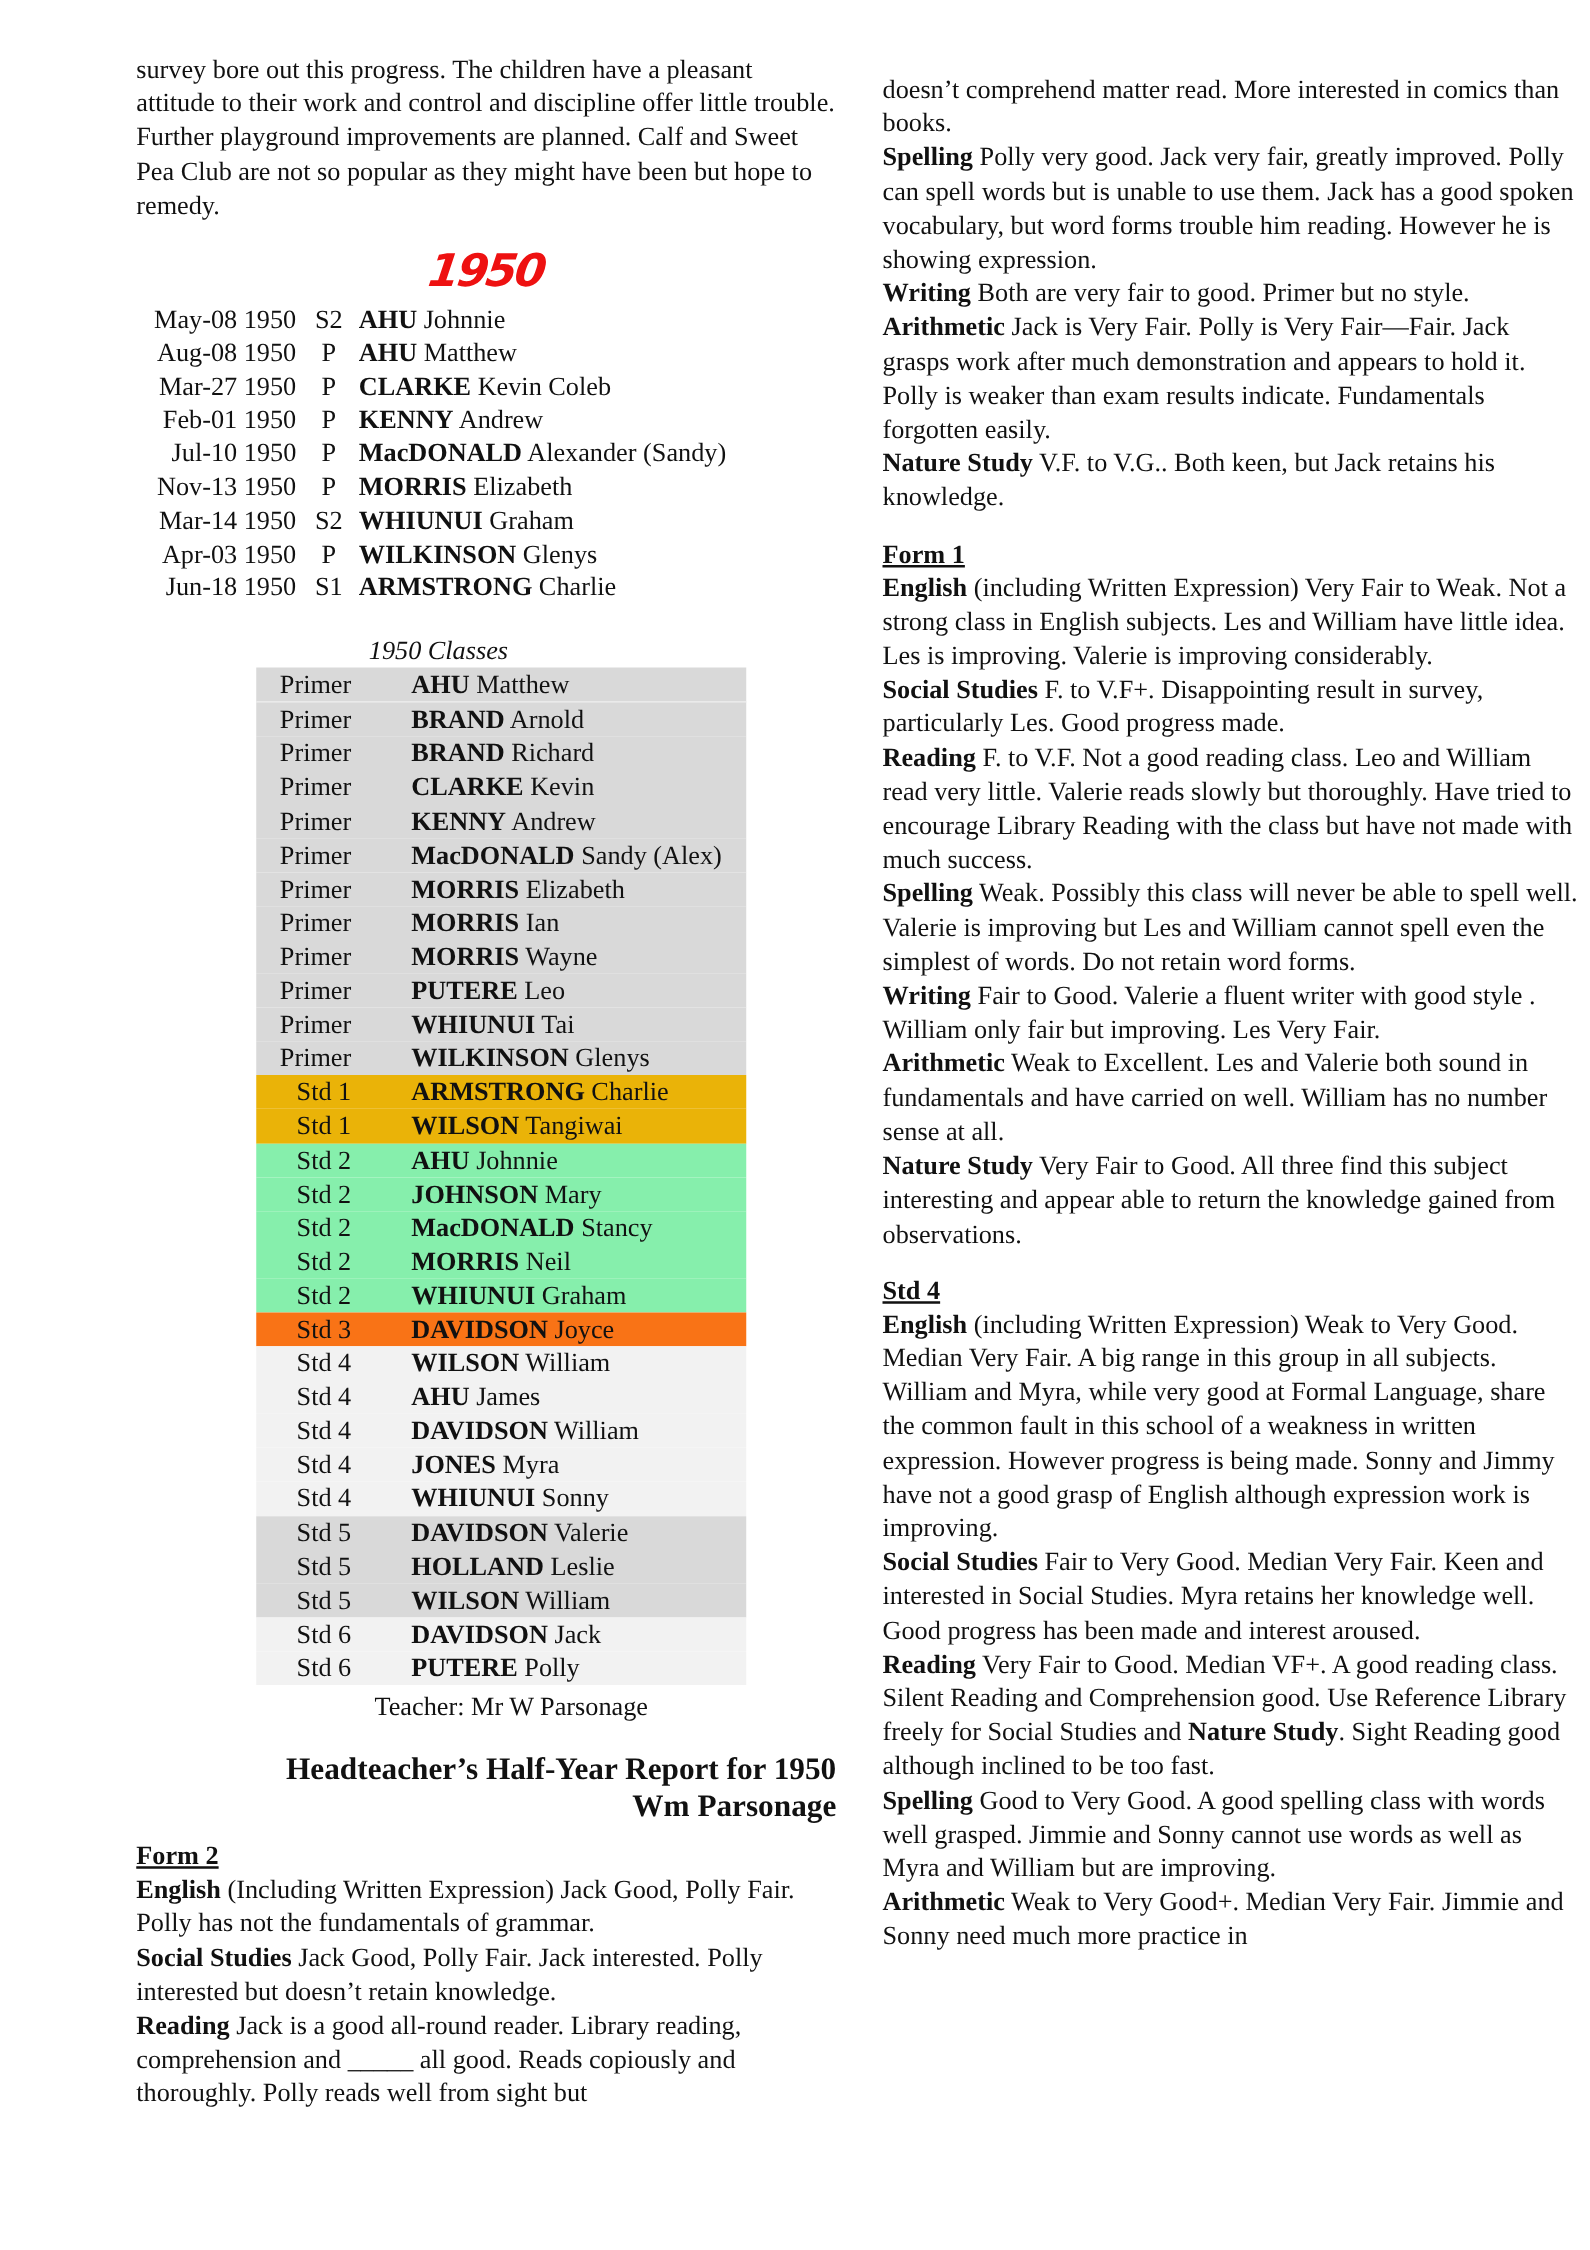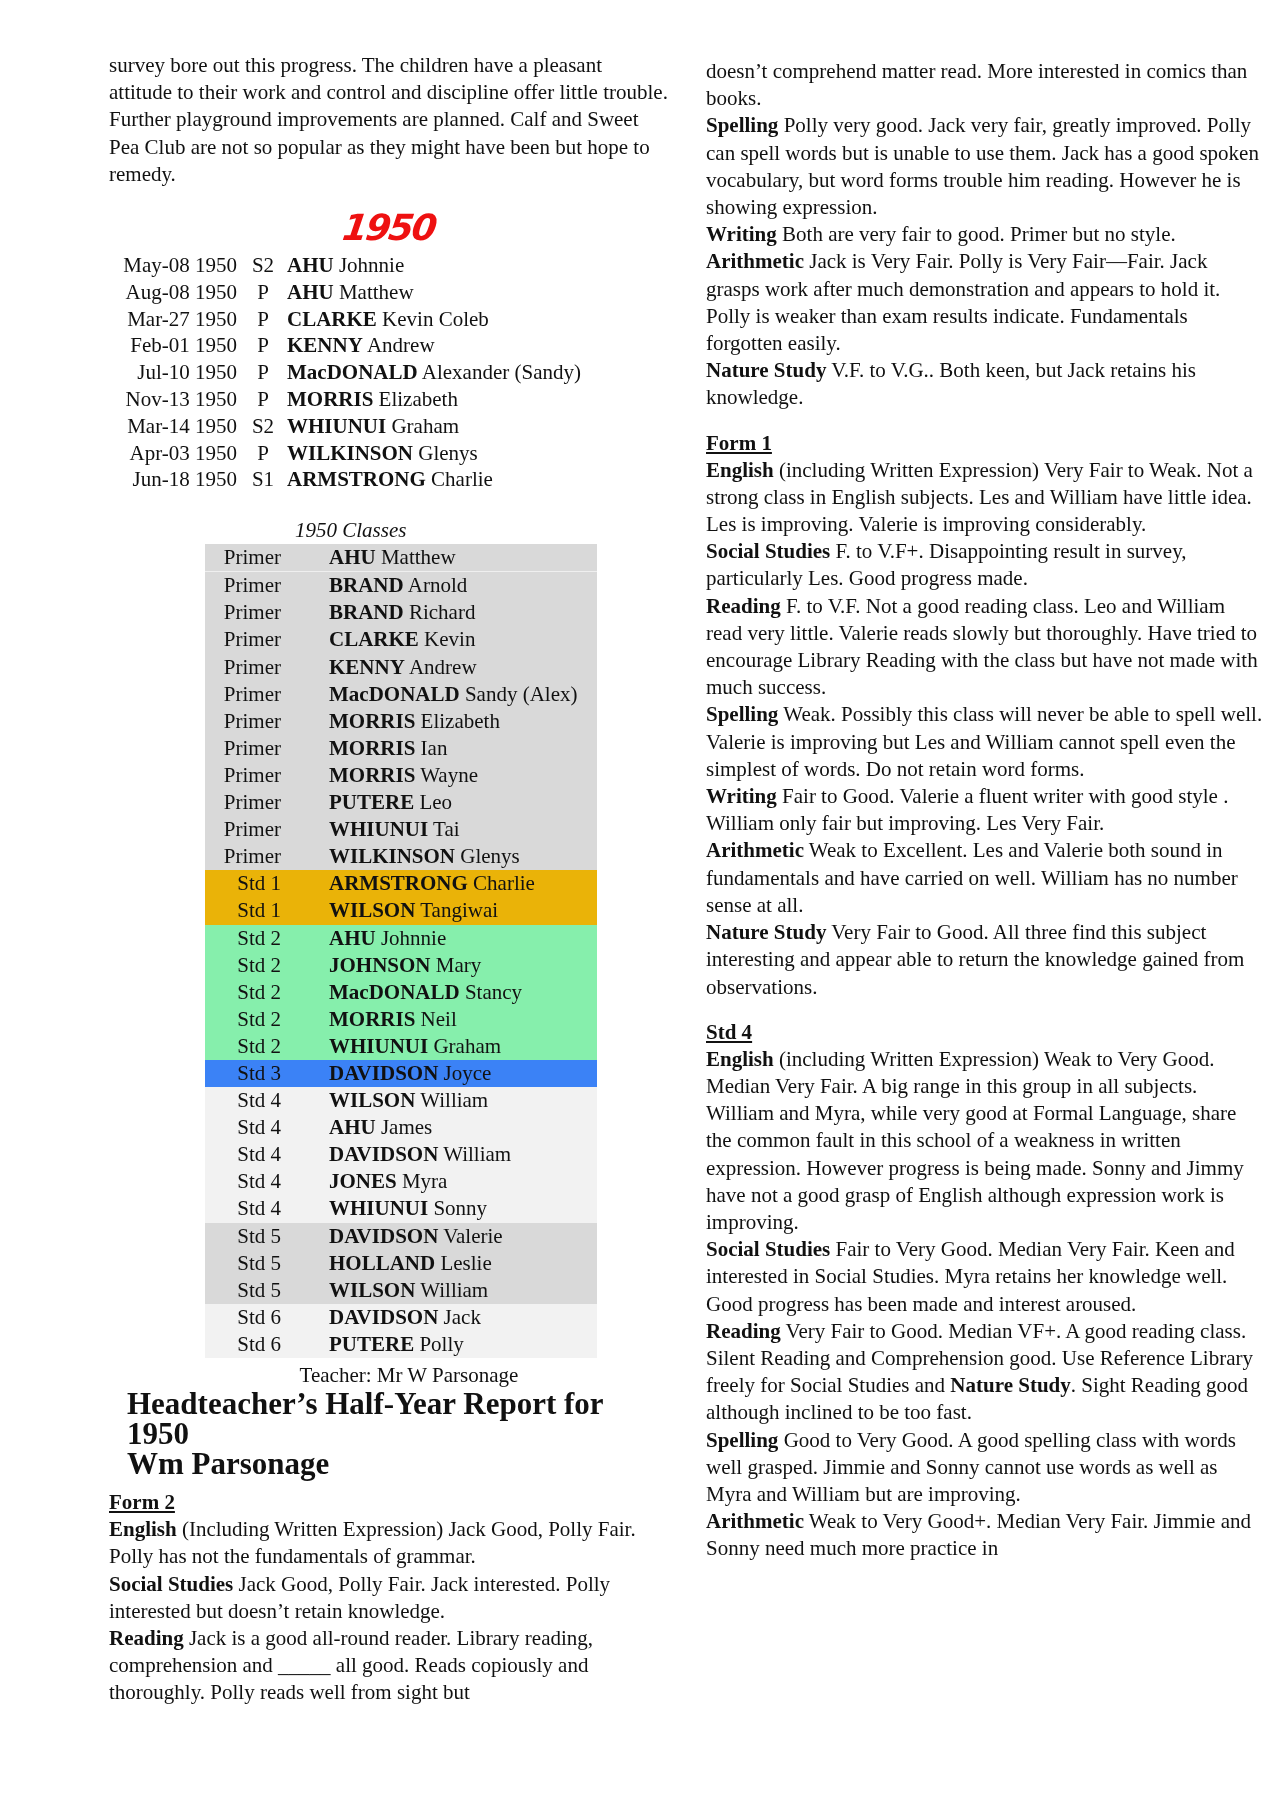--- a/index.html
+++ b/index.html
@@ -1,21 +1,21 @@
 <!DOCTYPE html>
 <html><head>
 <meta charset="utf-8">
 <style>
   html, body { margin: 0; padding: 0; background: #ffffff; }
   body {
     width: 1272px; height: 1800px; position: relative; overflow: hidden;
     font-family: "Liberation Serif", "DejaVu Serif", serif;
     color: #111111; font-size: 21px; line-height: 27.2px;
   }
-  .col { position: absolute; top: 52px; }
+  .col { position: absolute; top: 42px; }
   .col-left { left: 109px; width: 560px; }
   .col-right { left: 706px; width: 560px; top: 42px; margin-top: 16px; }
 
   p { margin: 0; }
   .intro { margin-bottom: 18px; }
 
   .year-title {
     text-align: center; color: #ee1111; font-style: italic; font-weight: bold;
     font-family: "DejaVu Sans", sans-serif; font-size: 36px; line-height: 44px;
     letter-spacing: -2px; transform: skewX(-8deg); margin: 0 0 2px 0;
@@ -28,30 +28,30 @@
   table.enrol td.date { text-align: right; width: 128px; padding-right: 8px; }
   table.enrol td.lvl { text-align: center; width: 36px; padding-right: 6px; }
 
   .classes-title { font-style: italic; text-align: left; padding-left: 186px; margin-top: 24px; line-height: 27px; }
   .classes { margin-left: 96px; width: 392px; }
   .crow { display: flex; line-height: 27.1px; height: 27.1px; white-space: nowrap; gap: 36px; }
   .crow .lvl { width: 88px; text-align: right; padding-right: 12px; box-sizing: border-box; }
   .g-primer { background: #d9d9d9; }
   .g-std1 { background: #eab308; }
   .g-std2 { background: #86efac; }
-  .g-std3 { background: #3b82f6; }
+  .g-std3 { background: #f97316; }
   .g-std4 { background: #f2f2f2; }
   .g-std5 { background: #d9d9d9; }
   .g-std6 { background: #f2f2f2; }
   .first-row { border-bottom: 1px solid #efefef; }
   .teacher { text-align: center; margin-top: 4px; padding-left: 40px; }
 
   .report-title {
-    text-align: left; font-weight: bold; font-size: 31px; line-height: 30px;
-    margin-bottom: 10px; padding-left: 18px;
+    text-align: right; font-weight: bold; font-size: 25px; line-height: 30px;
+    margin-top: 22px; margin-bottom: 10px; padding-left: 18px;
   }
   .form-head { font-weight: bold; text-decoration: underline; margin-top: 8px; line-height: 27px; }
   .subject { font-weight: bold; }
   .para { line-height: 27.2px; }
   .gap { height: 10px; }
 </style>
 </head>
 <body>
 
 <div class="col col-left">

